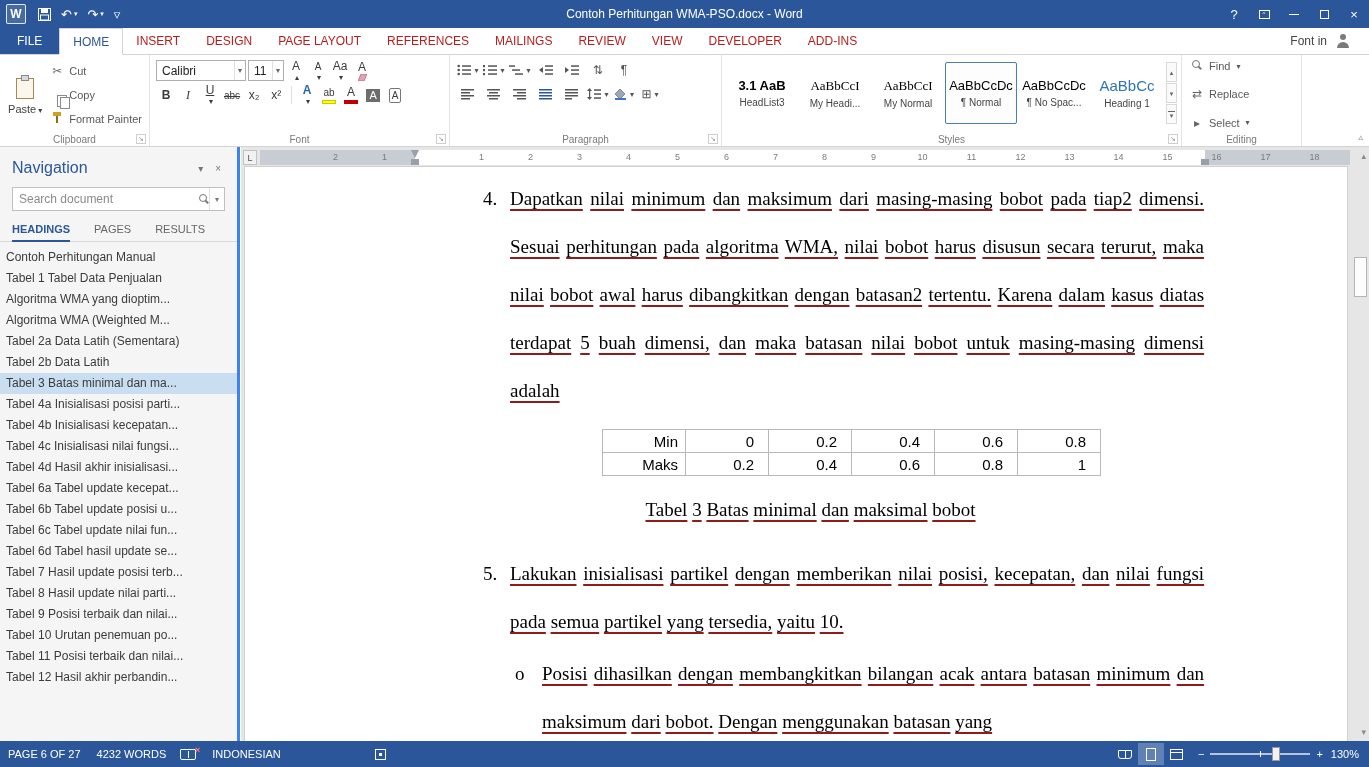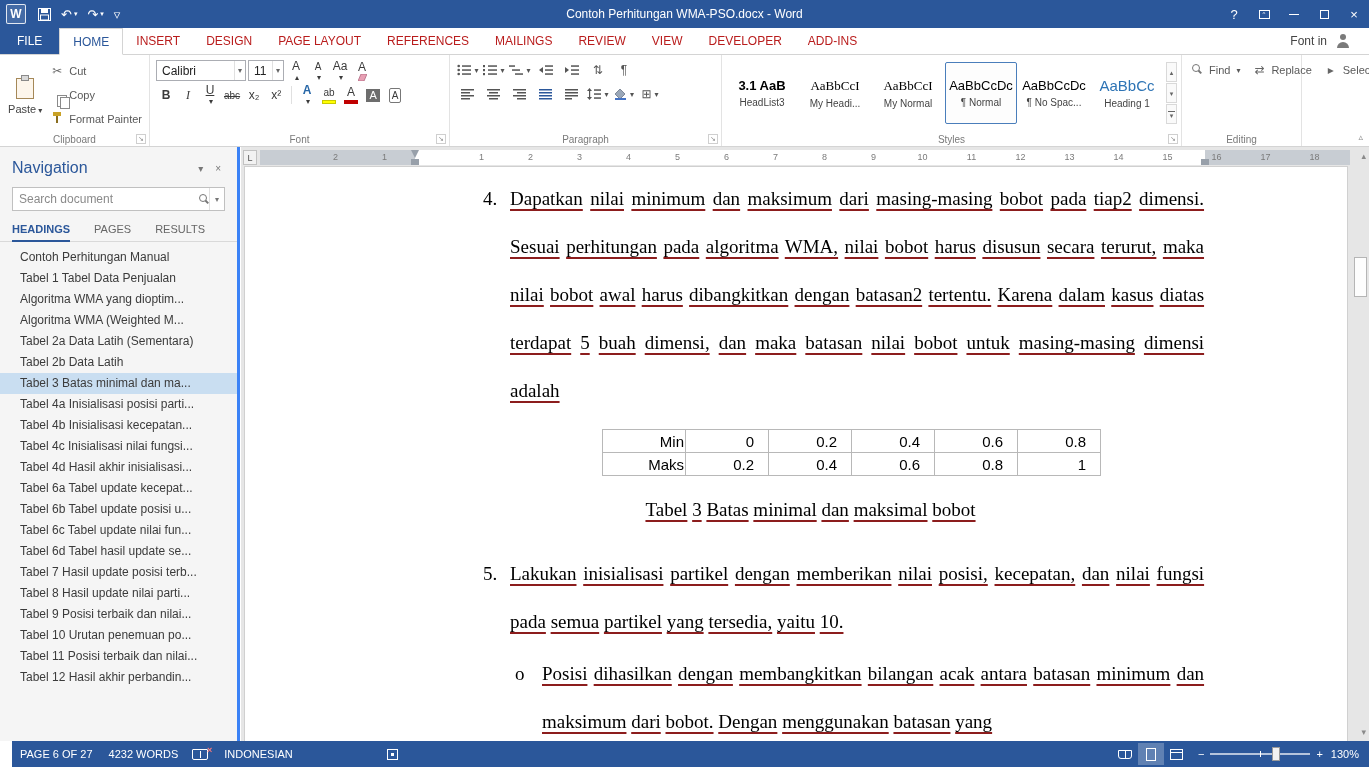--- a/index.html
+++ b/index.html
@@ -80,41 +80,41 @@
   .sty-prev { font-size:13px; color:#000; white-space:nowrap; }
   .sty-name { font-size:10px; color:#444; white-space:nowrap; }
   .sty-wrap div.sty-item:nth-of-type(1) .sty-prev { font-weight:bold; }
   .sty-wrap div.sty-item:nth-of-type(2) .sty-prev, .sty-wrap div.sty-item:nth-of-type(3) .sty-prev { font-family:"Liberation Serif",serif; }
   .sty-wrap div.sty-item:nth-of-type(6) .sty-prev { color:var(--heading_blue,#2e74b5); font-size:15px; }
   .sty-arrows { width:16px; display:flex; flex-direction:column; margin-left:2px; padding-top:4px; }
   .sty-ar { height:20px; border:1px solid #d9d9d9; background:#fafafa; display:flex; align-items:center; justify-content:center; font-size:7px; color:#666; margin-bottom:1px; flex-direction:column; line-height:5px; }
   .morebar { width:7px; height:1px; background:#666; display:block; margin-bottom:1px; }
 
   
-  .g-edit { width:120px; display:flex; flex-direction:row; gap:5px; padding-top:4px; }
+  .g-edit { width:120px; display:flex; flex-direction:column; gap:14px; padding-top:4px; }
   .mag { width:10px; height:10px; position:relative; display:inline-block; }
   .mag::before { content:""; position:absolute; width:6px; height:6px; border:1.5px solid #777; border-radius:50%; left:0; top:0; }
   .mag::after { content:""; position:absolute; width:4px; height:1.5px; background:#777; transform:rotate(45deg); left:6px; top:7px; }
 
   
   .navpane { position:absolute; left:0; top:147px; width:240px; bottom:26px; background:#f5f5f5; border-right:3px solid #3b82f6; }
   .nav-head { display:flex; align-items:center; padding:12px 10px 8px 12px; }
   .nav-title { font-size:16px; color:var(--accent,#2b579a); font-weight:normal; }
   .nav-head .hbtn { margin-left:auto; color:#777; font-size:10px; padding:0 6px; }
   .nav-head .hbtn + .hbtn { margin-left:0; }
   .searchbox { margin:2px 12px 0 12px; height:24px; background:#fff; border:1px solid #c0c0c0; display:flex; align-items:center; }
   .searchbox input { flex:1; border:none; outline:none; font-size:12px; padding:0 6px; color:#333; background:transparent; font-family:"Liberation Sans",sans-serif; }
   .searchbox input::placeholder { color:#8a8a8a; }
   .searchbox .sdd { color:#777; font-size:8px; padding:0 5px; border-left:1px solid #e0e0e0; height:100%; display:flex; align-items:center; }
   .nav-tabs { display:flex; gap:24px; padding:12px 12px 0 12px; font-size:11px; color:#666; }
   .nav-tab { padding-bottom:5px; }
   .nav-tab.active { color:var(--accent,#2b579a); font-weight:bold; border-bottom:2px solid var(--accent,#2b579a); }
   .nav-sep { height:1px; background:#d9d9d9; margin-top:-1px; }
   .nav-items { margin-top:5px; }
-  .nav-item { height:21px; line-height:21px; padding-left:20px; padding-right:4px; font-size:12px; color:#3b3b3b; white-space:nowrap; overflow:hidden; text-overflow:ellipsis; }
+  .nav-item { height:21px; line-height:21px; padding-left:6px; padding-right:4px; font-size:12px; color:#3b3b3b; white-space:nowrap; overflow:hidden; text-overflow:ellipsis; }
   .nav-item.selected { background:var(--nav_selection,#c9def1); }
 
   
   .docarea { position:absolute; left:241px; top:147px; right:0; bottom:26px; background:#e6e6e6; overflow:hidden; }
   .tabsel { position:absolute; left:2px; top:3px; width:14px; height:15px; background:#f2f2f2; border:1px solid #c2c2c2; font-size:9px; color:#555; display:flex; align-items:center; justify-content:center; }
   .ruler { position:absolute; left:19px; top:3px; width:1090px; height:15px; background:#c8cdd3; }
   .ruler-text { position:absolute; left:155px; width:790px; top:0; bottom:0; background:#fff; }
   .rrow { position:absolute; top:0; bottom:0; display:flex; }
   .rnum { width:49px; text-align:center; font-size:9px; color:#7b7b7b; line-height:15px; }
   .ind-marker { position:absolute; width:8px; height:8px; background:#98a0aa; top:0; }
@@ -126,26 +126,26 @@
 
   .page { position:absolute; left:3px; top:19px; width:1104px; height:900px; background:#fff; border:1px solid #d0d0d0; }
   .doc { padding:8px 143px 0 172px; font-family:"Liberation Serif",serif; font-size:19px; line-height:48px; color:#000; text-align:justify; }
   .w { text-decoration-line:underline; text-decoration-color:#8c1d1d; text-decoration-thickness:1.6px; text-underline-offset:4px; }
   .lp { position:relative; padding-left:93px; }
   .lp .marker { position:absolute; left:66px; top:0; }
   .bp { position:relative; padding-left:125px; margin-top:4px; }
   .bp .marker { position:absolute; left:98px; top:0; }
   .doc-table { border-collapse:collapse; margin:14px 0 0 185px; font-family:"Liberation Sans",sans-serif; font-size:15px; line-height:normal; }
   .doc-table td { border:1px solid #b8b8b8; width:83px; height:23px; text-align:right; padding:1px 14px 1px 2px; color:#000; }
-  .doc-table td:first-child { padding-right:1px; }
+  .doc-table td:first-child { padding-right:7px; }
   .caption { text-align:center; margin-top:10px; }
   .mt { margin-top:16px; }
 
   
-  .statusbar { position:absolute; left:0; right:0; bottom:0; height:26px; background:var(--accent,#2b579a); color:#fff; display:flex; align-items:center; font-size:11px;margin-left:12px; }
+  .statusbar { position:absolute; left:0; right:0; bottom:0; height:26px; background:var(--accent,#2b579a); color:#fff; display:flex; align-items:center; font-size:11px; }
   .sb-item { padding:0 8px; white-space:nowrap; }
   .book-ic { position:relative; width:16px; height:11px; border:1px solid #fff; border-radius:1px 1px 2px 2px; margin:0 8px 0 6px; }
   .book-ic::before { content:""; position:absolute; left:50%; top:1px; bottom:1px; width:1px; background:#fff; }
   .book-x { position:absolute; right:-5px; top:-5px; color:#ff7b7b; font-size:9px; font-weight:bold; }
   .macro-ic { width:11px; height:11px; border:1px solid #fff; margin-left:86px; position:relative; }
   .macro-ic::before { content:""; position:absolute; left:3px; top:3px; width:3px; height:3px; background:#fff; }
   .sb-right { margin-left:auto; display:flex; align-items:center; }
   .view-btn { width:26px; height:22px; display:flex; align-items:center; justify-content:center; }
   .view-btn.active { background:rgba(255,255,255,.25); }
   .v-read { width:14px; height:9px; border:1px solid #fff; border-radius:0 0 3px 3px; position:relative; }

